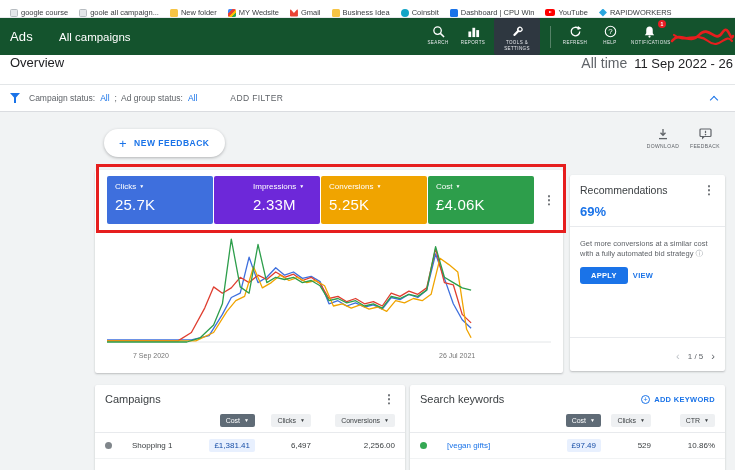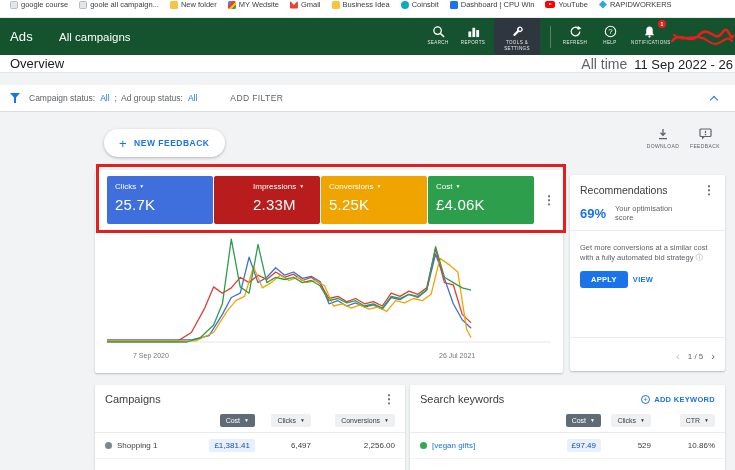--- a/index.html
+++ b/index.html
@@ -1,21 +1,21 @@
 <!DOCTYPE html>
 <html><head>
 <meta charset="utf-8">
 <style>
   *{margin:0;padding:0;box-sizing:border-box}
   body{font-family:"Liberation Sans",sans-serif;background:#ddd}
   .screen{position:relative;width:735px;height:470px;background:#f1f3f4;overflow:hidden}
   [data-interactable="true"]{cursor:pointer}
 
   
-  .bookmarks{position:absolute;top:0;left:0;right:0;height:18px;background:#fff;display:flex;align-items:flex-start;gap:11px;padding:0 10px;border-bottom:1px solid #e8eaed;white-space:nowrap;overflow:hidden;z-index:2}
+  .bookmarks{position:absolute;top:0;left:0;right:0;height:18px;background:#fff;display:flex;align-items:flex-end;gap:11px;padding:0 10px;border-bottom:1px solid #e8eaed;white-space:nowrap;overflow:hidden;z-index:2}
   .bm-item{display:flex;align-items:center;gap:3px;font-size:7.5px;color:#3c4043}
   .bm-ic{width:8px;height:8px;border-radius:1.5px;flex:none;display:inline-block}
   .ic-doc{background:#e3e6e9;border:1px solid #b7bcc1}
   .ic-folder{background:#f6c445}
   .ic-site{background:linear-gradient(135deg,#4285f4 0 30%,#ea4335 0 55%,#fbbc04 0 75%,#34a853 0)}
   .ic-gmail{background:#ea4335;clip-path:polygon(0 0,50% 55%,100% 0,100% 100%,0 100%)}
   .ic-coin{background:#12a5c6;border-radius:50%}
   .ic-dash{background:#1a73e8}
   .ic-youtube{width:10px;height:7px;background:#f00;border-radius:2px;position:relative}
   .ic-youtube::after{content:"";position:absolute;left:3.5px;top:1.6px;border-left:3px solid #fff;border-top:1.8px solid transparent;border-bottom:1.8px solid transparent}
@@ -27,21 +27,21 @@
   .page-title{font-size:11.5px;margin-left:26px}
   .header-actions{margin-left:auto;display:flex;align-items:stretch;gap:7px;margin-right:58px}
   .h-action{display:flex;flex-direction:column;align-items:center;gap:2px;min-width:28px;padding-top:7px;position:relative}
   .h-label{font-size:4.5px;letter-spacing:.4px;color:#e8eaed;text-align:center;line-height:1.4;max-width:36px}
   .h-action.tools{background:#2e3740;padding:7px 5px 3px;border-radius:2px}
   .h-sep{width:1px;height:22px;background:rgba(255,255,255,.28);align-self:center;margin:0 3px}
   .badge{position:absolute;top:2px;right:1px;background:#ea1c24;color:#fff;font-size:5px;width:8px;height:8px;border-radius:50%;display:flex;align-items:center;justify-content:center;font-weight:bold}
   .scribble{position:absolute;right:0;top:7px;width:66px;height:26px}
 
   
-  .overview-bar{position:absolute;top:55px;left:0;right:0;height:18px;background:#fff;border-bottom:1px solid #e3e6e8;display:flex;align-items:center;padding-left:10px;z-index:1}
+  .overview-bar{position:absolute;top:55px;left:0;right:0;height:30px;background:#fff;border-bottom:1px solid #e3e6e8;display:flex;padding-left:10px;z-index:1}
   .ov-title{font-size:13px;color:#202124}
   .date-range{margin-left:auto;display:flex;align-items:baseline;gap:7px;white-space:nowrap;padding-right:2px}
   .range-label{font-size:14px;color:#5f6368}
   .range-value{font-size:13px;color:#202124}
 
   
   .filter-bar{position:absolute;top:85px;left:0;right:0;height:27px;background:#fff;border-bottom:1px solid #dadce0;display:flex;align-items:center;padding:0 10px;font-size:8.5px;color:#5f6368;gap:4px}
   .funnel{width:10px;height:10px;background:#1a73e8;clip-path:polygon(0 0,100% 0,60% 46%,60% 100%,40% 100%,40% 46%);margin-right:5px;flex:none}
   .f-link{color:#1a73e8;margin:0 1px;text-decoration:none}
   .add-filter{margin-left:28px;color:#5f6368;letter-spacing:.4px}
@@ -100,21 +100,21 @@
   .panel-title{font-size:11px;color:#3c4043}
   .add-keyword{display:flex;align-items:center;gap:4px;color:#1a73e8;font-size:7.5px;font-weight:bold;letter-spacing:.3px}
   .plus-circle{width:9px;height:9px;border-radius:50%;border:1px solid #1a73e8;display:flex;align-items:center;justify-content:center;font-size:7px;font-weight:400;line-height:1}
   .cols{display:grid;align-items:center;padding:3px 10px 5px;border-bottom:1px solid #e8eaed}
   .campaigns .cols,.campaigns .prow{grid-template-columns:1fr 76px 56px 84px}
   .keywords .cols,.keywords .prow{grid-template-columns:1fr 68px 50px 64px}
   .col-chip{justify-self:end;display:inline-flex;align-items:center;gap:4px;font-size:7px;padding:3px 6px;border-radius:2px;background:#eef0f2;color:#3c4043}
   .col-chip.dark{background:#5f6b76;color:#fff}
   .chip-arrow{font-size:5px;line-height:1}
   .prow{display:grid;align-items:center;padding:6px 10px;border-bottom:1px solid #f1f3f4;font-size:8px;color:#3c4043}
-  .row-name{display:flex;align-items:center;gap:5px}
+  .row-name{display:flex;align-items:center;gap:20px}
   .status-dot{width:7px;height:7px;border-radius:50%;flex:none}
   .cost-chip{justify-self:end;background:#e8f0fe;color:#174ea6;padding:2px 5px;border-radius:2px;font-size:8px}
   .num{justify-self:end}
   .kw-link{color:#1a73e8}
 </style>
 </head>
 <body>
 
 <div class="screen" data-interactable="false">
 
@@ -265,21 +265,21 @@
 
     <div class="overview-card" data-interactable="false">
       <div class="metrics-row" data-interactable="false">
         <div class="metric-card" data-interactable="true" style="background: rgb(62, 111, 221);">
           <div class="m-label">
               <span data-interactable="false">Clicks</span>
               <span class="m-arrow" data-interactable="false">▼</span>
             </div>
           <div class="m-value" data-interactable="false">25.7K</div>
         </div>
-        <div class="metric-card" data-interactable="true" style="background: #b91c1c; padding-left: 39px;">
+        <div class="metric-card" data-interactable="true" style="background: #6d28d9; padding-left: 39px;">
           <div class="m-label">
               <span data-interactable="false">Impressions</span>
               <span class="m-arrow" data-interactable="false">▼</span>
             </div>
           <div class="m-value" data-interactable="false">2.33M</div>
         </div>
         <div class="metric-card" data-interactable="true" style="background: rgb(240, 164, 0);">
           <div class="m-label">
               <span data-interactable="false">Conversions</span>
               <span class="m-arrow" data-interactable="false">▼</span>
@@ -308,21 +308,20 @@
 
     <div class="annotation-rect" data-interactable="false"></div>
 
     <div class="rec-card" data-interactable="false">
       <div class="rec-head">
         <span class="rec-title" data-interactable="false">Recommendations</span>
         <span class="kebab" data-interactable="true">⋮</span>
       </div>
       <div class="score-row" data-interactable="false">
         <span class="score-val" data-interactable="false">69%</span>
-        <span class="score-label" data-interactable="false">Your optimisation score</span>
       </div>
       <div class="divider" data-interactable="false"></div>
       <div class="rec-desc">
         <span data-interactable="false">Get more conversions at a similar cost with a fully automated bid strategy</span>
         <span class="info-glyph" data-interactable="true">ⓘ</span>
       </div>
       <div class="rec-buttons">
         <button class="apply-btn" data-interactable="true">APPLY</button>
         <span class="view-btn" data-interactable="true">VIEW</span>
       </div>

